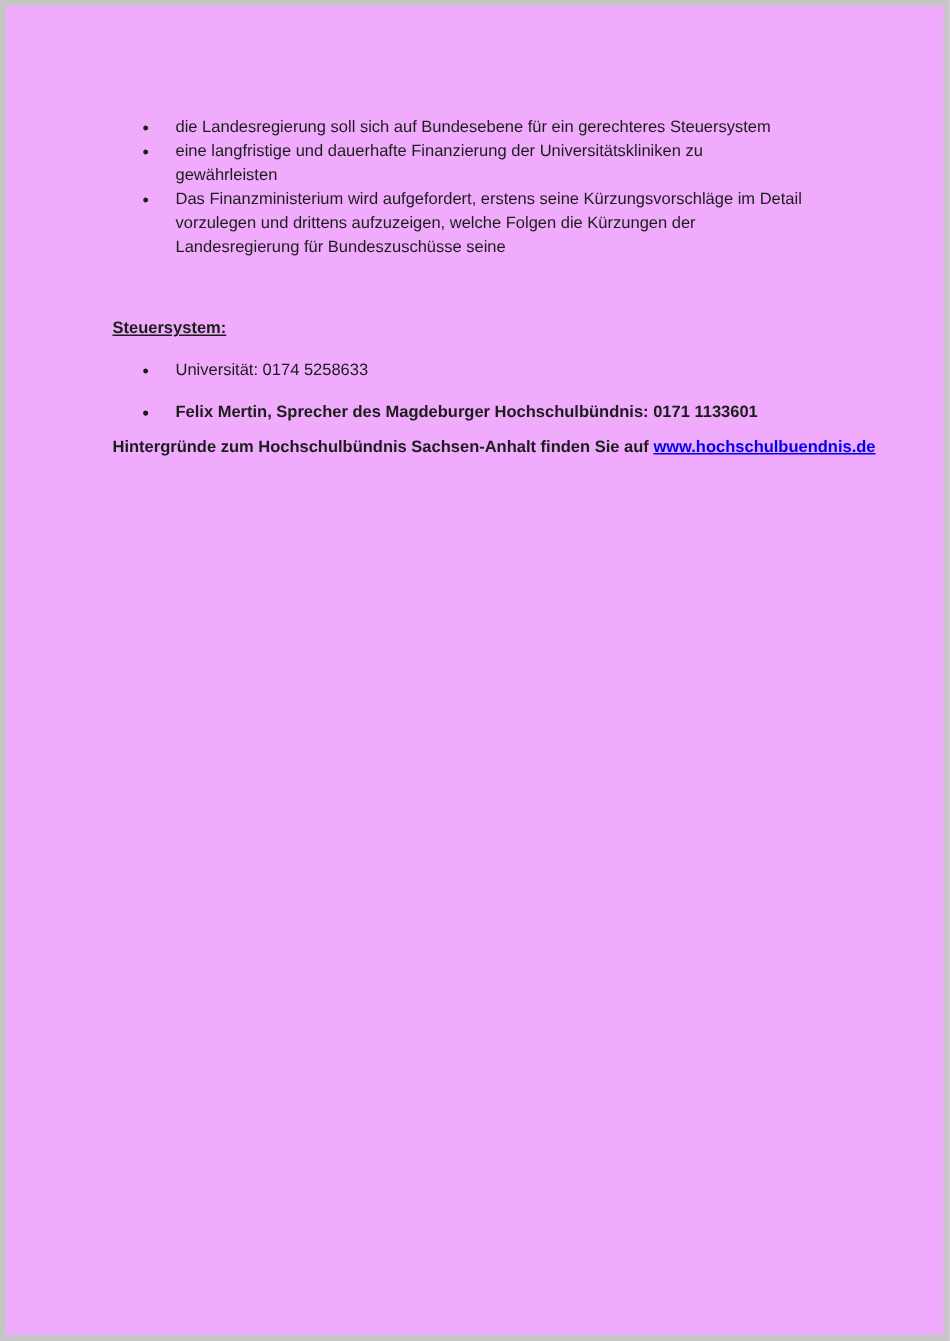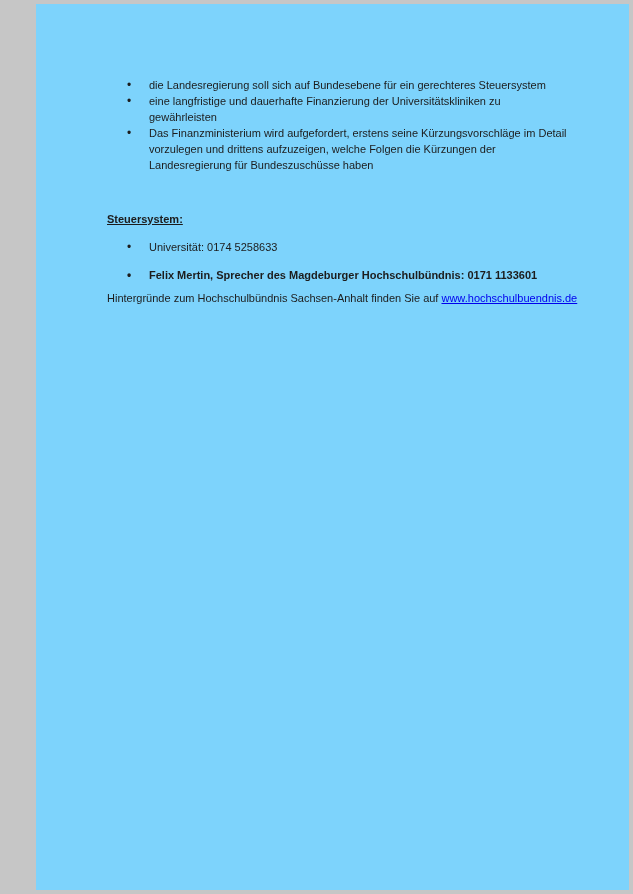--- a/index.html
+++ b/index.html
@@ -8,22 +8,21 @@
   .canvas {
     position: relative;
     width: 633px;
     height: 894px;
     background: #c6c6c6; 
     overflow: hidden;
   }
   .page {
     position: absolute;
     inset: 4px;
-    background: #7dd3fc;
-    margin-left: 32px;
+    background: #f0abfc;
   }
   .content {
     position: absolute;
     left: 71px;
     top: 73px;
     width: 490px;
     color: #1c1c1c;
     font-size: 11px;
     line-height: 16px;
   }
@@ -54,20 +53,21 @@
     font-weight: bold;
     text-decoration: underline;
     white-space: pre;
   }
 
   ul.contacts { margin-top: 12px; }
 
   .footer-note {
     margin-top: 7px;
     white-space: pre;
+    font-weight: bold;
   }
   .footer-note a {
     color: #0000ee;
     text-decoration: underline;
     cursor: pointer;
   }
 </style>
 </head>
 <body>
 
@@ -79,21 +79,21 @@
         <li>
           <div class="line">die Landesregierung soll sich auf Bundesebene für ein gerechteres Steuersystem</div>
         </li>
         <li>
           <div class="line">eine langfristige und dauerhafte Finanzierung der Universitätskliniken zu</div>
           <div class="line">gewährleisten</div>
         </li>
         <li>
           <div class="line">Das Finanzministerium wird aufgefordert, erstens seine Kürzungsvorschläge im Detail</div>
           <div class="line">vorzulegen und drittens aufzuzeigen, welche Folgen die Kürzungen der</div>
-          <div class="line">Landesregierung für Bundeszuschüsse haben</div>
+          <div class="line">Landesregierung für Bundeszuschüsse seine</div>
         </li>
       </ul>
 
       <div class="heading">Steuersystem:</div>
 
       <ul class="bullets contacts">
         <li>
           <div class="line">Universität: 0174 5258633</div>
         </li>
         <li>

